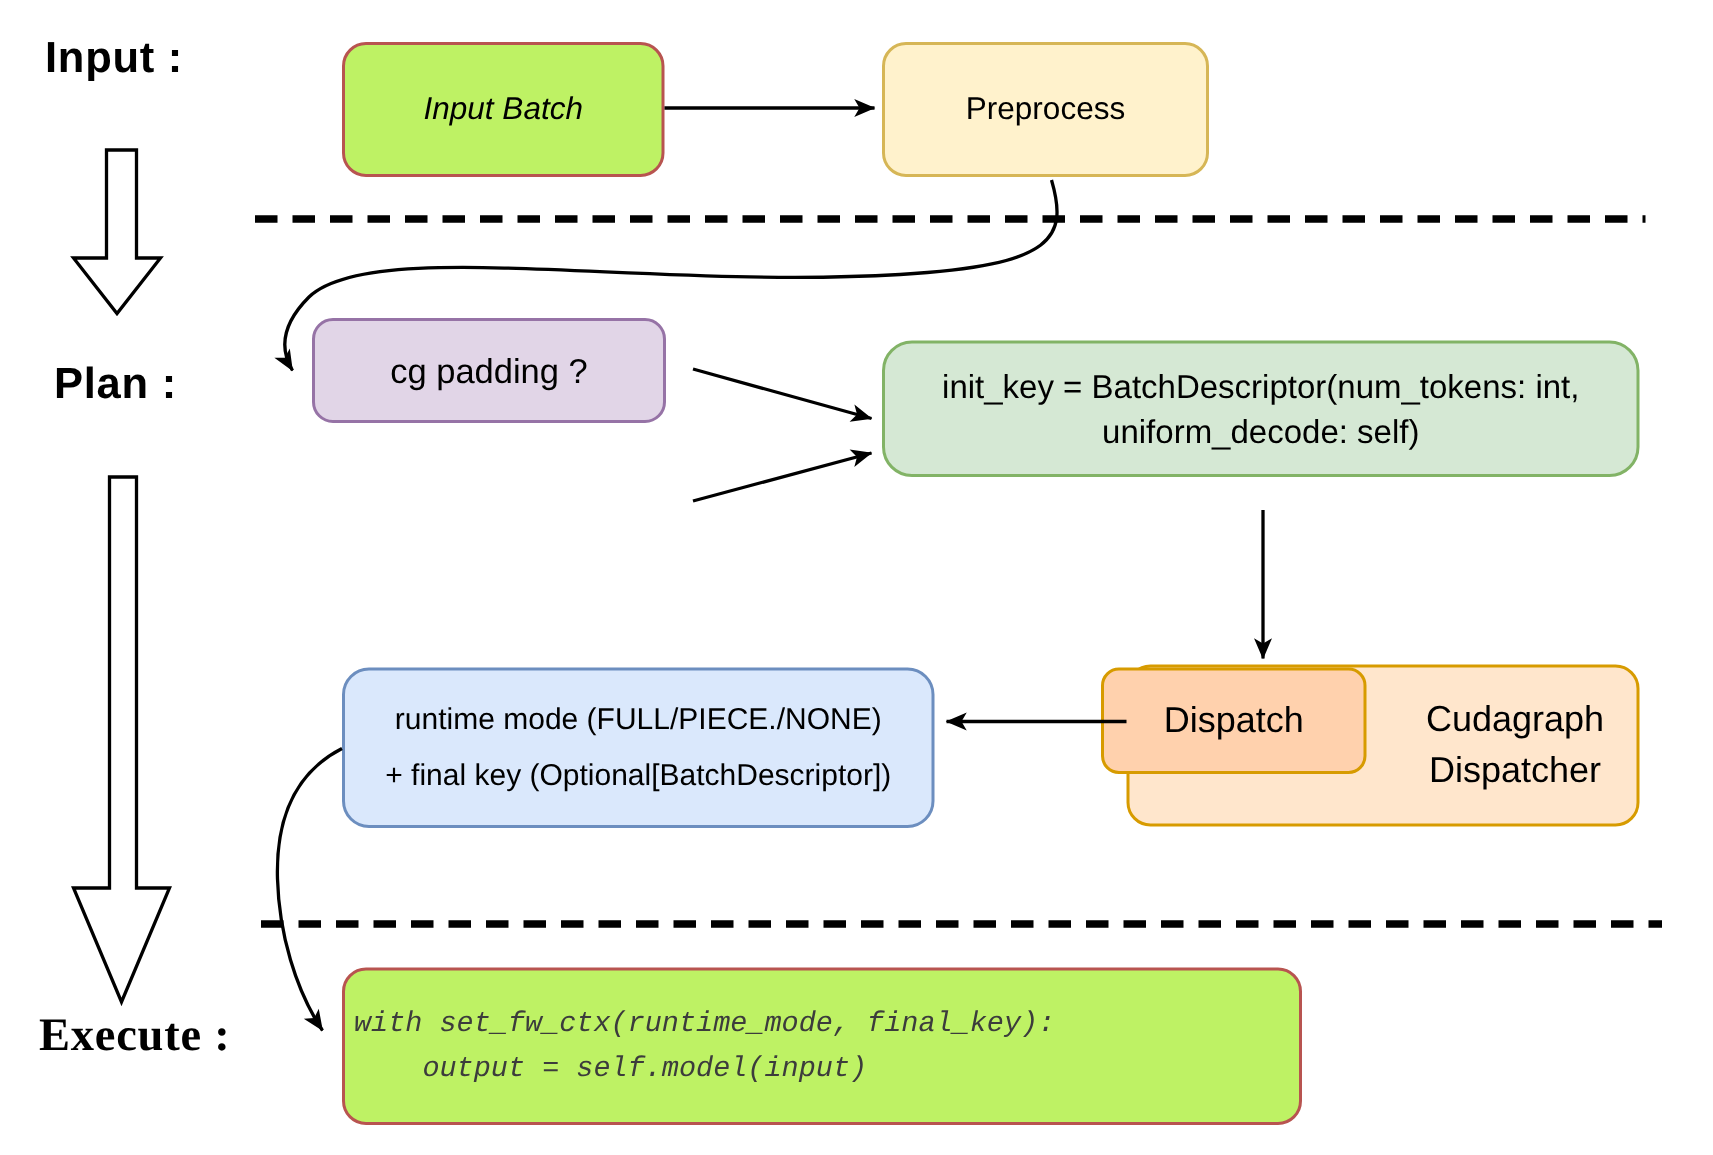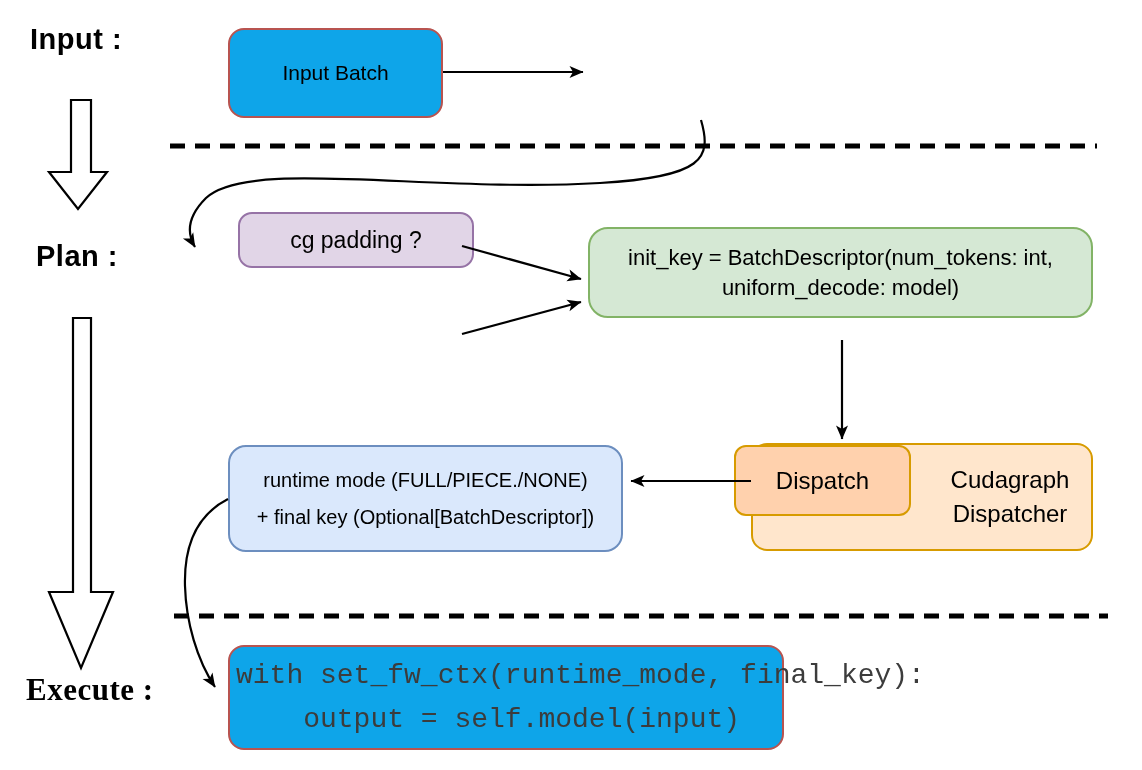--- a/index.html
+++ b/index.html
@@ -23,70 +23,73 @@
     box-sizing: border-box;
     display: flex;
     flex-direction: column;
     align-items: center;
     justify-content: center;
     text-align: center;
     color: #000000;
     line-height: 1.32;
   }
   .node span { display: block; }
-  .red    { background: #0ea5e9; border: 2px solid #b85450; }
+  .red    { background: #bef264; border: 2px solid #b85450; font-style: italic; }
   .yellow { background: #fff2cc; border: 2px solid #d6b656; }
   .purple { background: #e1d5e7; border: 2px solid #9673a6; }
   .green  { background: #d5e8d4; border: 2px solid #82b366; }
   .blue   { background: #dae8fc; border: 2px solid #6c8ebf; }
   .orange-light { background: #ffe6cc; border: 2px solid #d79b00; }
   .orange-dark  { background: #ffd1ad; border: 2px solid #d79b00; }
 
   #node-input-batch    { left: 228px; top: 28px;  width: 215px; height: 90px;  border-radius: 16px; font-size: 21px; z-index: 2; }
   #node-preprocess     { left: 588px; top: 28px;  width: 218px; height: 90px;  border-radius: 16px; font-size: 21px; z-index: 2; }
-  #node-cg-padding     { left: 238px; top: 212px; width: 236px; height: 56px;  border-radius: 14px; font-size: 23px; z-index: 2; }
+  #node-cg-padding     { left: 208px; top: 212px; width: 236px; height: 70px;  border-radius: 14px; font-size: 23px; z-index: 2; }
   #node-uniform-decode { left: 226px; top: 300px; width: 236px; height: 70px;  border-radius: 14px; font-size: 23px; z-index: 2; }
   #node-init-key       { left: 588px; top: 227px; width: 505px; height: 91px; border-radius: 20px; font-size: 22px; z-index: 2; }
   #node-cudagraph      { left: 751px; top: 443px; width: 342px; height: 108px; border-radius: 16px; z-index: 1; }
   #node-dispatch       { left: 734px; top: 445px; width: 177px; height: 71px;  border-radius: 12px; font-size: 24px; z-index: 3; }
   #cudagraph-title     { position: absolute; left: 931px; top: 463px; width: 158px; text-align: center;
                          font-size: 24px; line-height: 34px; color: #000; z-index: 3; }
   #node-runtime-mode   { left: 228px; top: 445px; width: 395px; height: 107px; border-radius: 18px; font-size: 20px; z-index: 2; gap: 10px; }
-  #node-execute-code   { left: 228px; top: 645px; width: 556px; height: 105px; border-radius: 16px; z-index: 2;
+  #node-execute-code   { left: 228px; top: 645px; width: 640px; height: 105px; border-radius: 16px; z-index: 2;
                          align-items: flex-start; text-align: left; padding-left: 6px;
-                         font-family: "Liberation Mono", monospace; font-size: 28px; line-height: 1.55; color: #3c3c3c; }
+                         font-family: "Liberation Mono", monospace; font-size: 19px; line-height: 1.55; color: #3c3c3c; }
   .pre { white-space: pre; }
 
   #connector-layer {
     position: absolute; left: 0; top: 0; width: 1142px; height: 770px;
     z-index: 5; pointer-events: none;
   }
 </style>
 </head>
 <body>
 
 <div class="stage">
 
   <div class="stage-label" style="left:30px; top:23px;">Input :</div>
   <div class="stage-label" style="left:36px; top:240px;">Plan :</div>
   <div class="stage-label" style="left:26px; top:672px; font-size:31px;font-family:Liberation Serif, serif;">Execute :</div>
 
   <div class="node red" id="node-input-batch">
     <span>Input Batch</span>
   </div>
 
+  <div class="node yellow" id="node-preprocess">
+    <span>Preprocess</span>
+  </div>
 
   <div class="node purple" id="node-cg-padding">
     <span>cg padding ?</span>
   </div>
 
 
   <div class="node green" id="node-init-key">
     <span>init_key = BatchDescriptor(num_tokens: int,</span>
-    <span>uniform_decode: model)</span>
+    <span>uniform_decode: self)</span>
   </div>
 
   <div class="node orange-light" id="node-cudagraph"></div>
   <div id="cudagraph-title">
     <span>Cudagraph</span>
     <span>Dispatcher</span>
   </div>
 
   <div class="node orange-dark" id="node-dispatch">
     <span>Dispatch</span>

